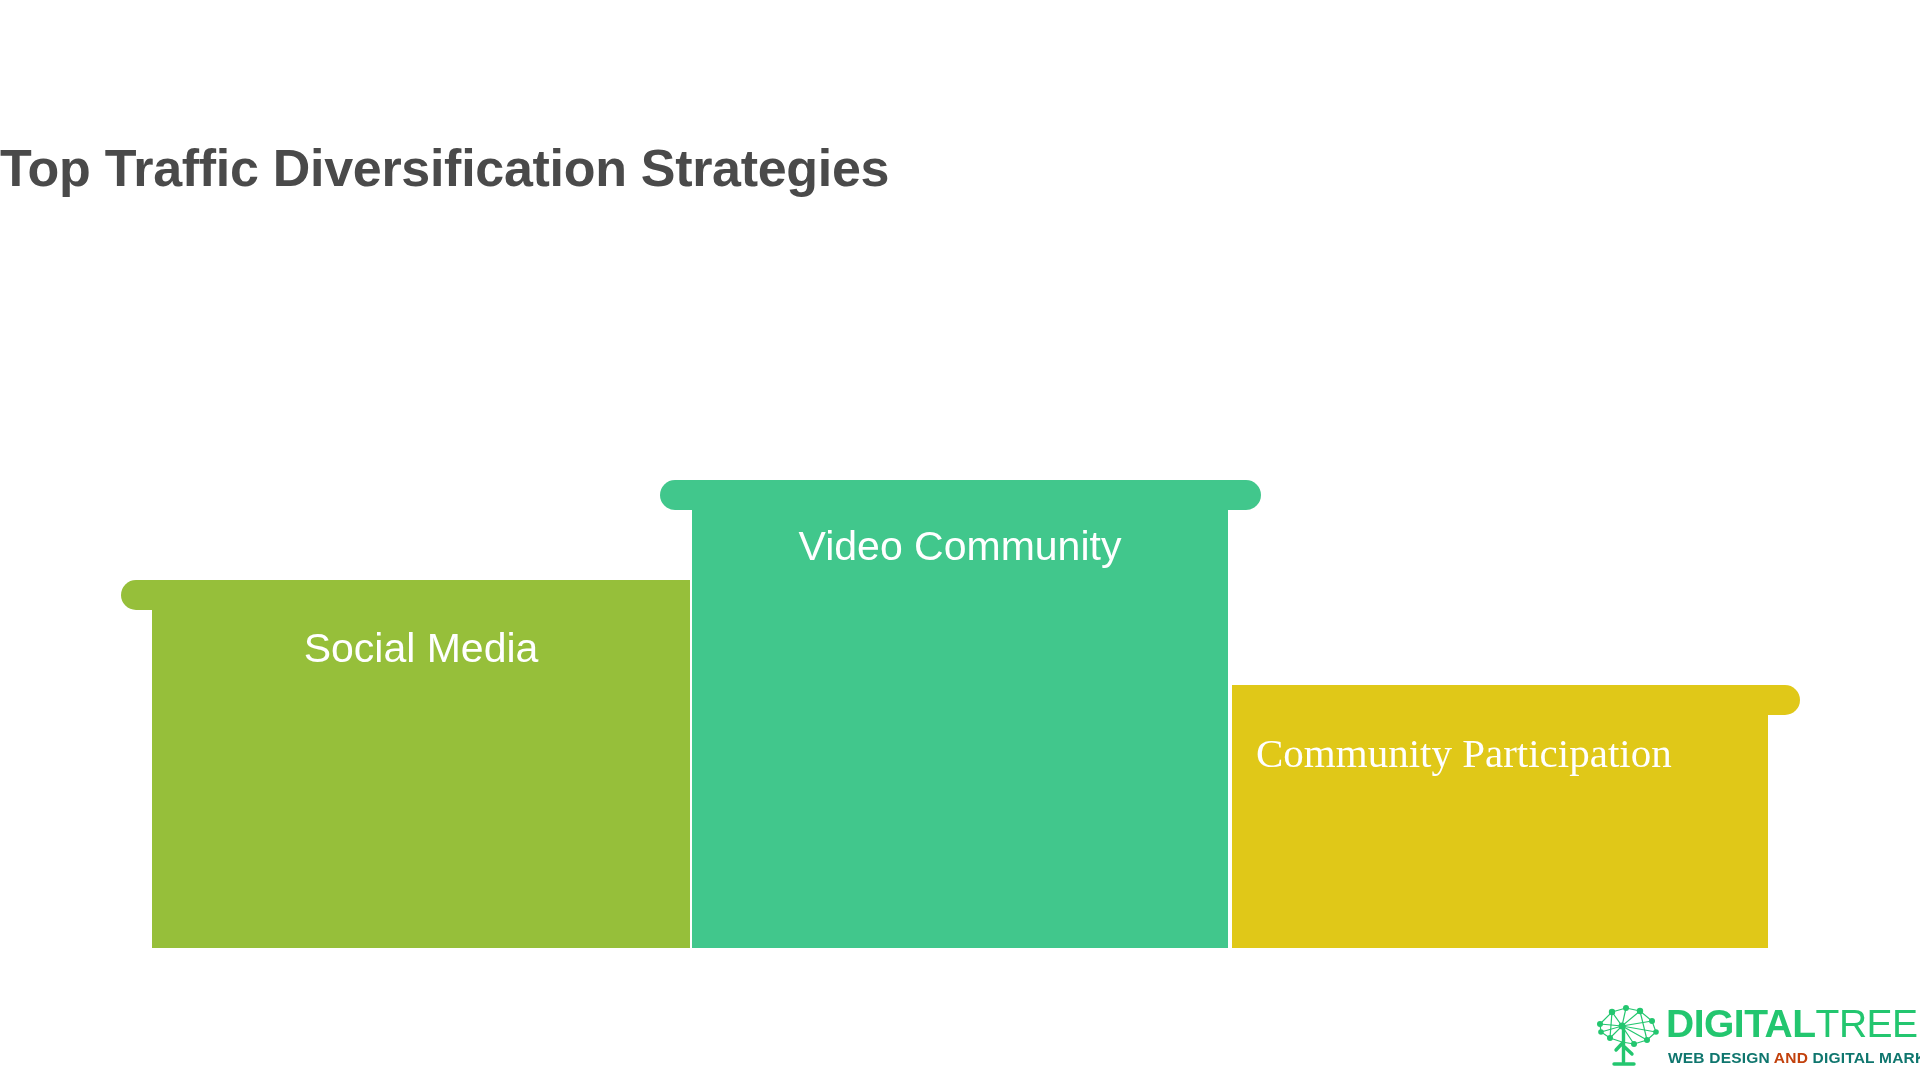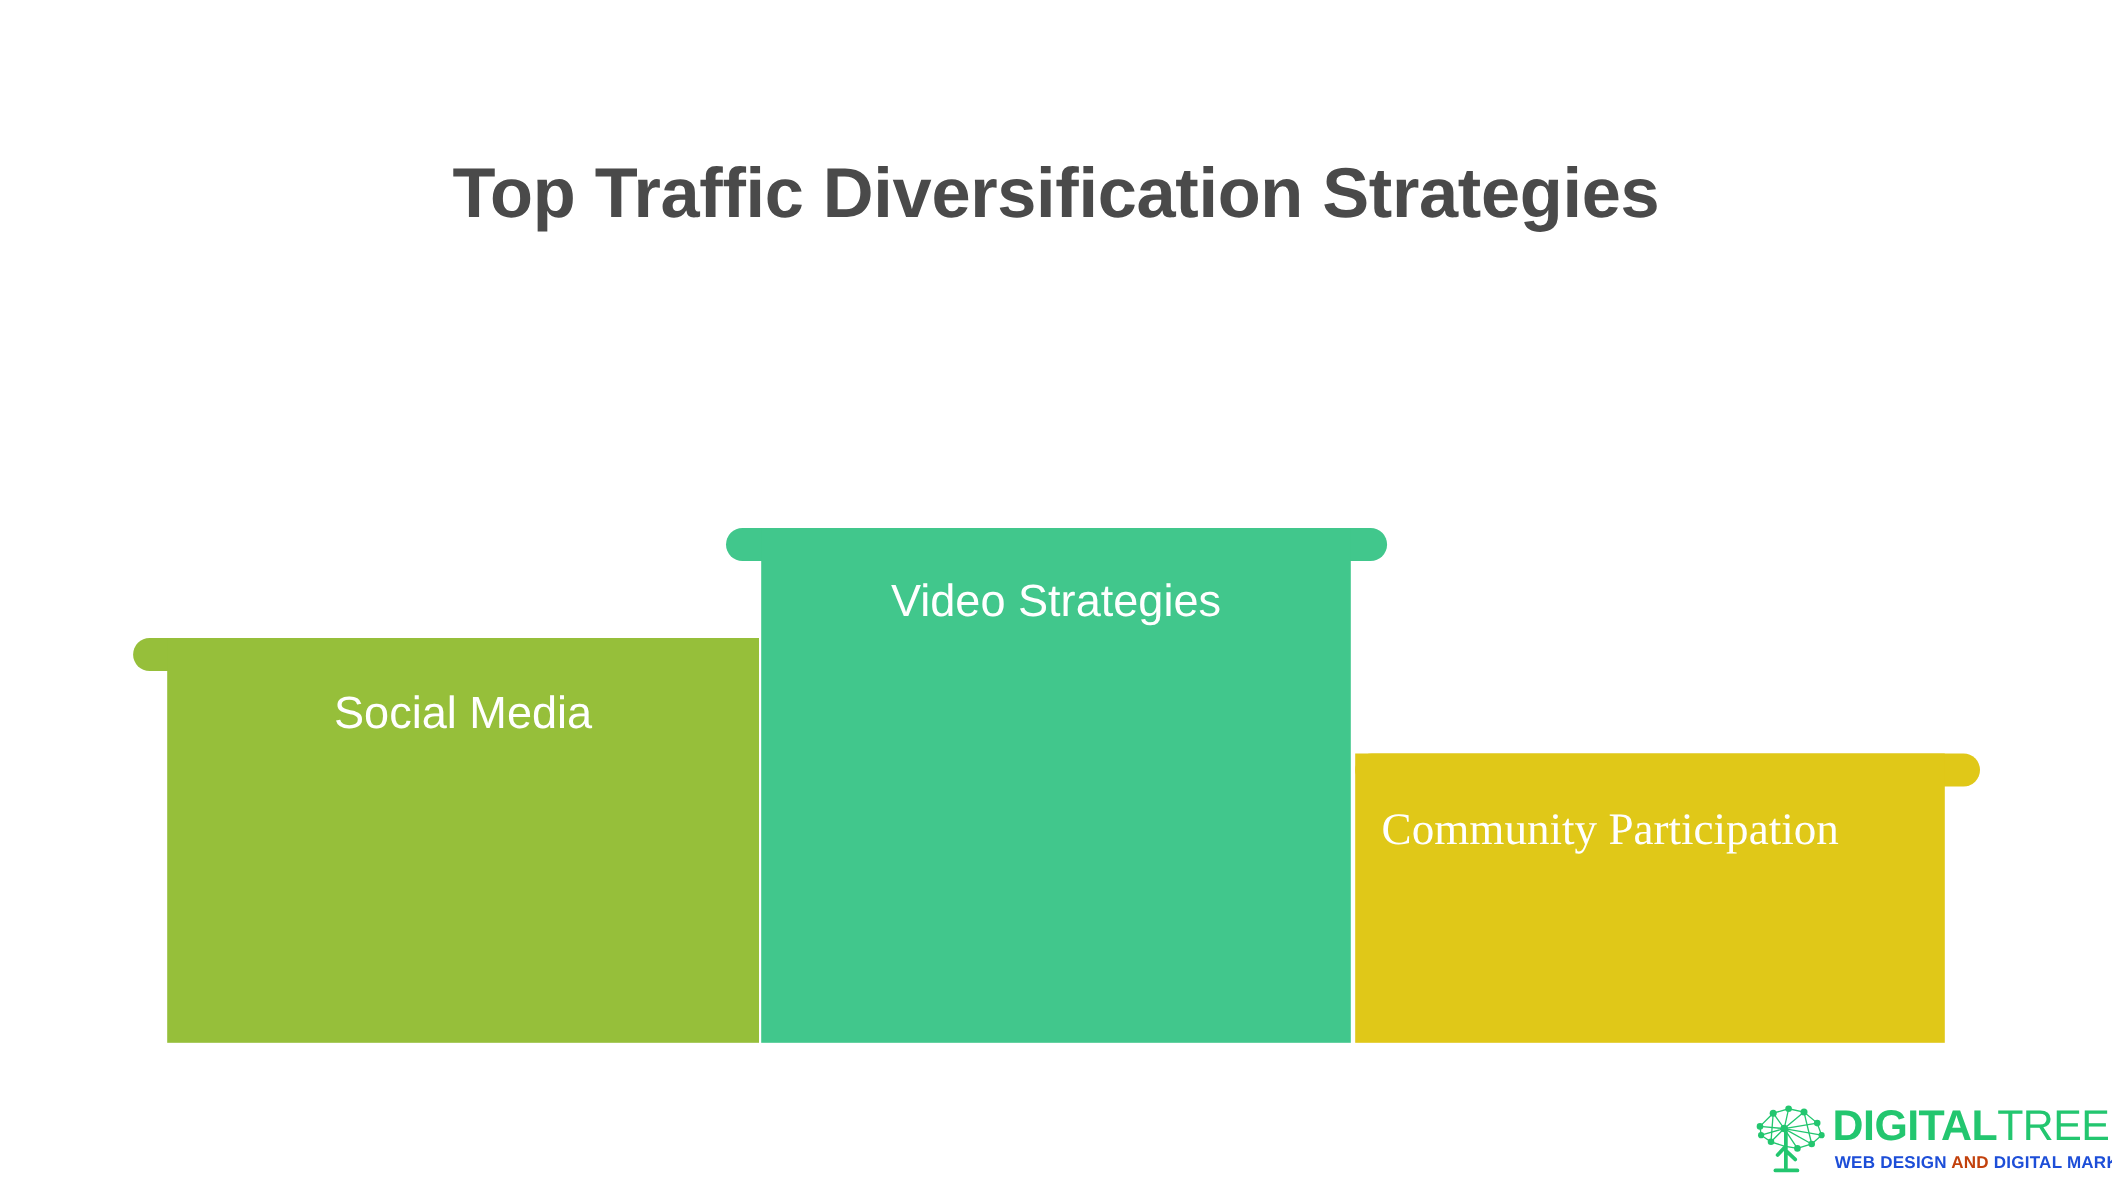--- a/index.html
+++ b/index.html
@@ -22,22 +22,22 @@
     height: 1080px;
     background: #ffffff;
   }
 
   
   #chart-title {
     position: absolute;
     left: 0;
     top: 140px;
     width: 1920px;
-    text-align: center;
-    font-size: 64px;
+    text-align: left;
+    font-size: 52px;
     font-weight: bold;
     color: #4a4a4a;
     letter-spacing: -0.3px;
     line-height: 1.1;
     white-space: nowrap;
   }
 
   
   #plot-area {
     position: absolute;
@@ -107,42 +107,42 @@
   #brand-tagline {
     position: absolute;
     left: 76px;
     top: 50px;
     font-size: 15.5px;
     font-weight: bold;
     letter-spacing: 0.2px;
     white-space: nowrap;
     line-height: 1;
   }
-  #brand-tagline .strong { color: #1d4ed8; }
+  #brand-tagline .strong { color: #0f766e; }
   #brand-tagline .soft { color: #c2410c; }
 </style>
 </head>
 <body>
 
 <div id="slide">
 
   <div id="chart-title">Top Traffic Diversification Strategies</div>
 
   <div id="plot-area">
 
     <div class="bar-group" style="left:152px; width:538px; height:368px;">
       <div class="bar-cap" style="left:-31px; top:0; width:569px; background:#96bf3a;"></div>
       <div class="bar-body" style="top:0; height:368px; background:#96bf3a;"></div>
       <div class="bar-label" style="top:41px;text-align:center;">Social Media</div>
     </div>
 
     <div class="bar-group" style="left:692px; width:536px; height:468px;">
       <div class="bar-cap" style="left:-32px; top:0; width:601px; background:#41c78c;"></div>
       <div class="bar-body" style="top:0; height:468px; background:#41c78c;"></div>
-      <div class="bar-label" style="top:39px;">Video Strategies</div>
+      <div class="bar-label" style="top:39px;">Video Community</div>
     </div>
 
     <div class="bar-group" style="left:1232px; width:536px; height:263px;">
       <div class="bar-cap" style="left:0; top:0; width:568px; background:#e0c818;"></div>
       <div class="bar-body" style="top:0; height:263px; background:#e0c818;"></div>
       <div class="bar-label" style="top:41px; padding:0 24px; width:auto; box-sizing:border-box;font-family:Liberation Serif, serif;">Community Participation</div>
     </div>
 
   </div>
 

